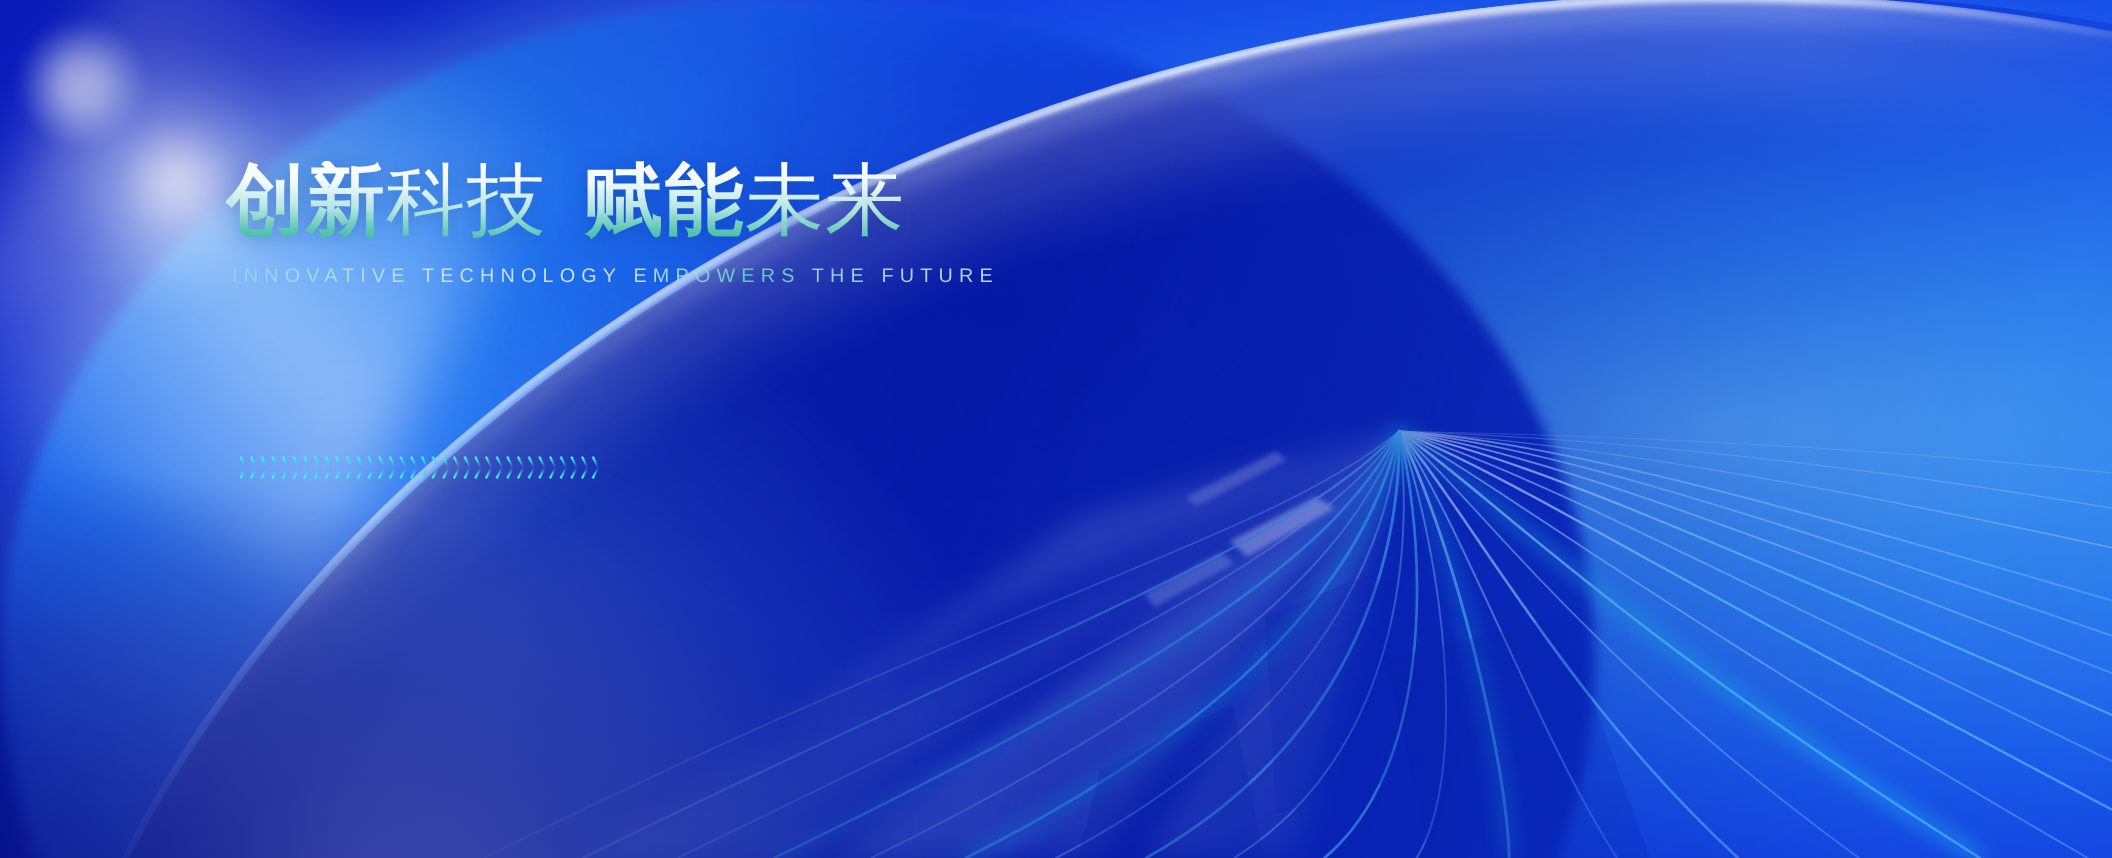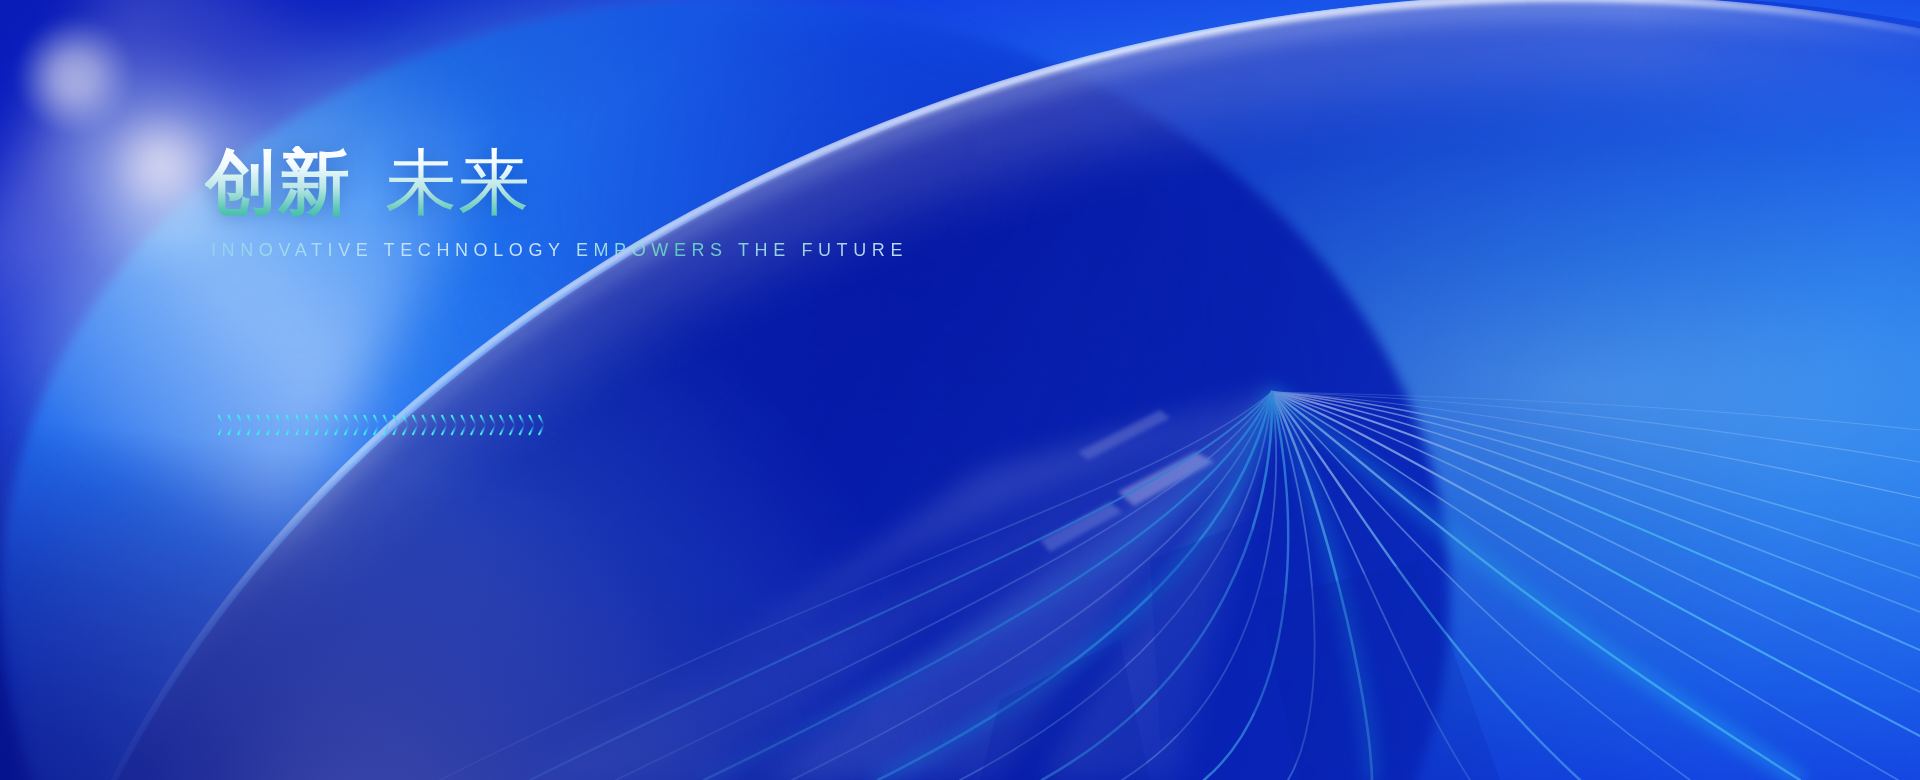--- a/index.html
+++ b/index.html
@@ -341,21 +341,23 @@
 
   <div class="layer" id="vp-ray-up" style="inset:auto;"></div>
   <div class="layer" id="vp-glow" style="inset:auto;"></div>
   <div class="layer" id="vp-glow2" style="inset:auto;"></div>
 
   <div class="layer" id="vignette"></div>
 
   <div id="text-block">
     <div id="headline">
       <span class="hl-bold">创新</span>
+        <span class="hl-thin">科技</span>
         <span class="hl-gap"></span>
+        <span class="hl-bold">赋能</span>
         <span class="hl-thin">未来</span>
     </div>
     <div id="subheadline">INNOVATIVE TECHNOLOGY  EMPOWERS THE FUTURE</div>
   </div>
 
   <svg id="chevrons" viewBox="0 0 330 30" preserveAspectRatio="none">
     <defs>
       <linearGradient id="chevFade" x1="0" y1="0" x2="1" y2="0">
         <stop offset="0%" stop-color="#41f3e0" stop-opacity="1"></stop>
         <stop offset="18%" stop-color="#3fe8ee" stop-opacity="0.92"></stop>

